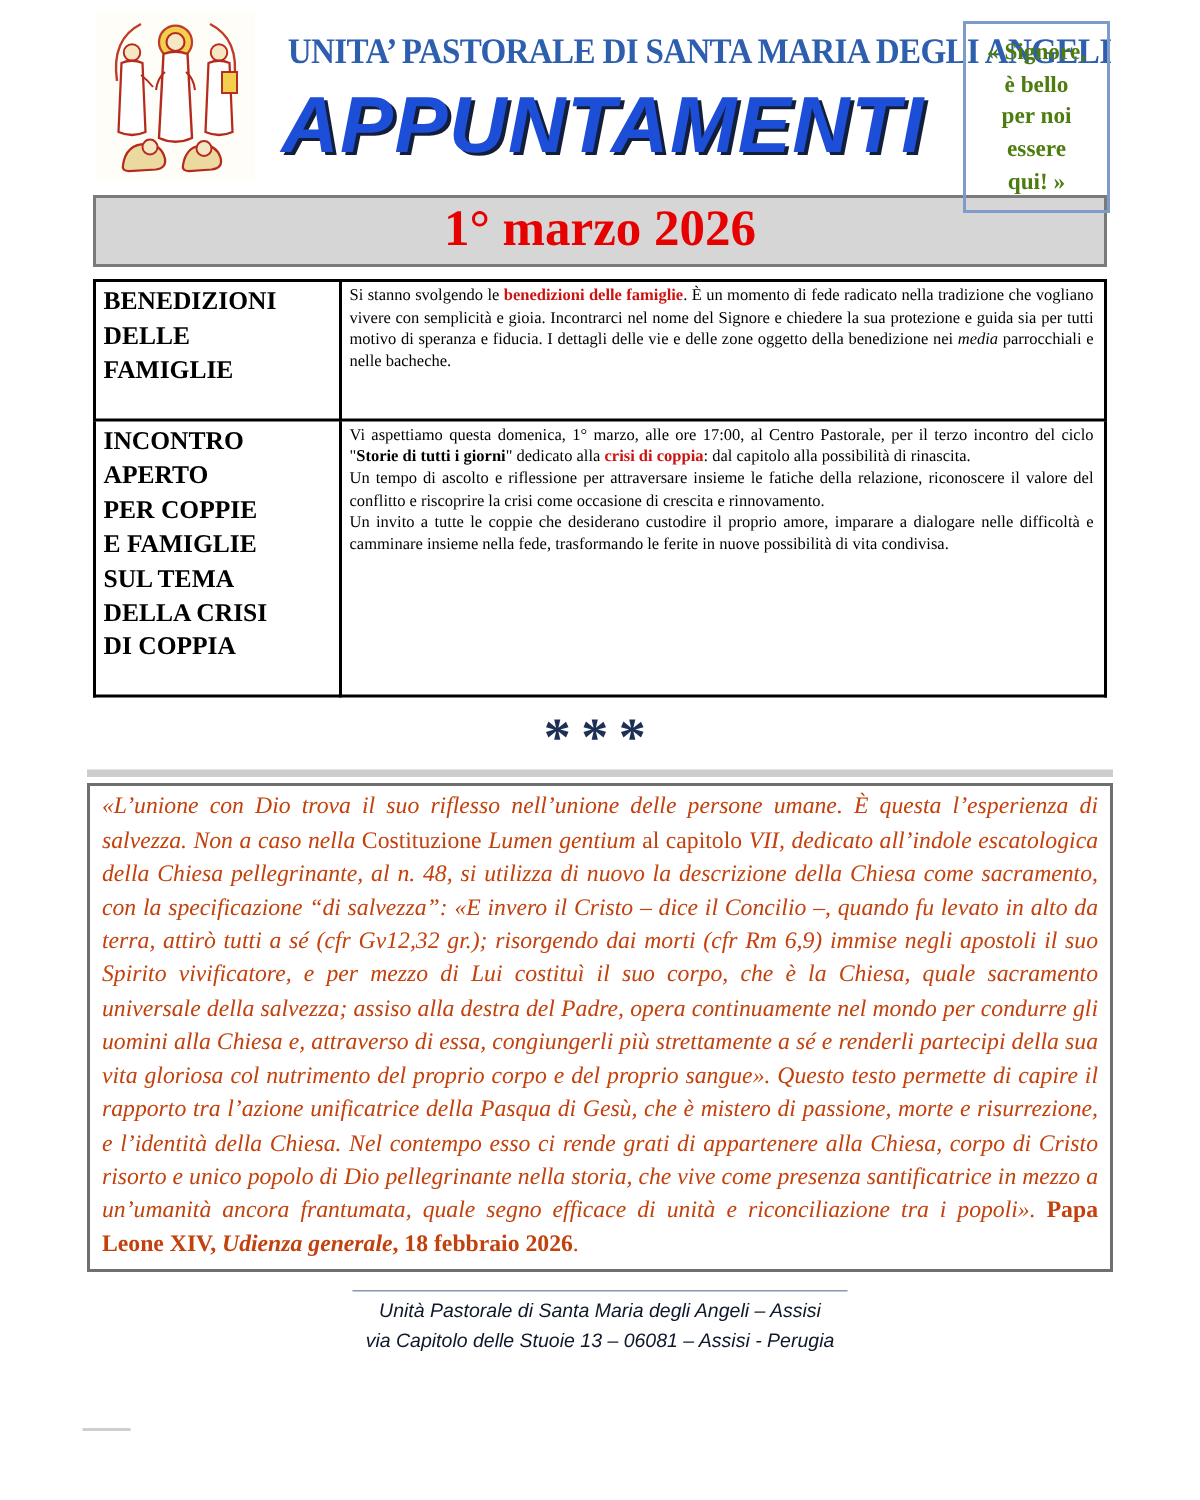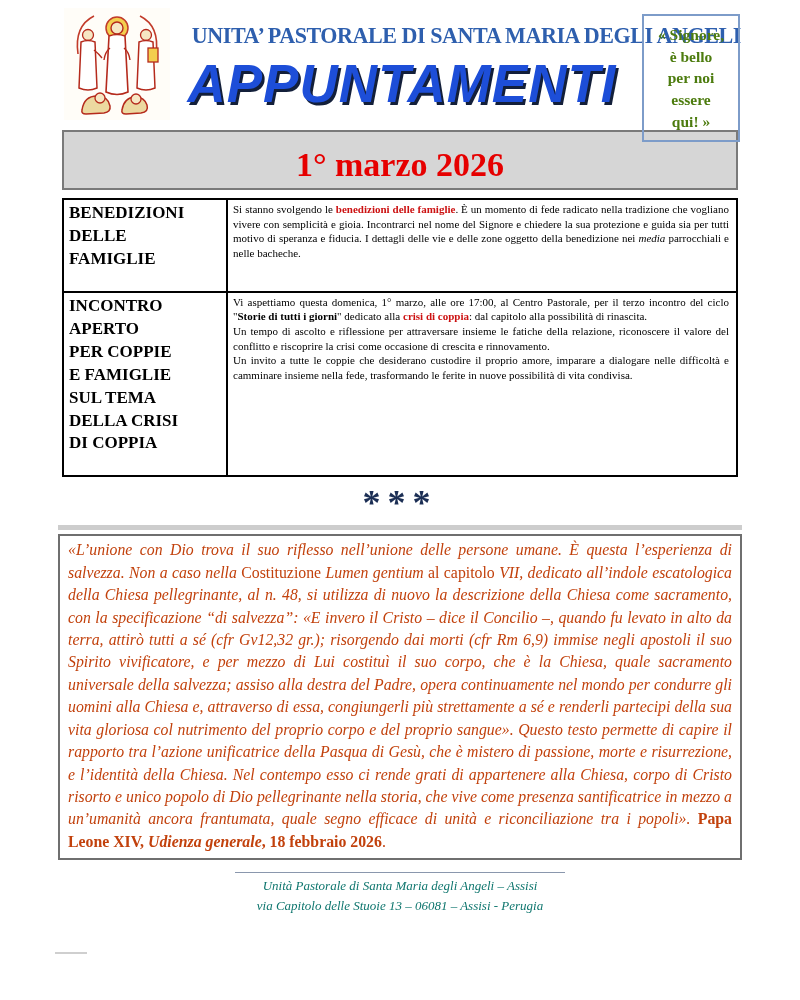--- a/index.html
+++ b/index.html
@@ -26,21 +26,21 @@
   .side-box{
     position:absolute;left:642px;top:14px;width:86px;
     border:2px solid #7d9cc9;padding:8px 4px;text-align:center;
     color:#4d7c0f;font-weight:bold;font-size:15.5px;line-height:1.4;
   }
 
   
   .date-banner{
     margin:2px 62px 0 62px;background:#d6d6d6;border:2px solid #7a7a7a;
     text-align:center;color:#e60000;font-weight:bold;font-size:34px;
-    padding:14px 0 4px 0;
+    padding:2px 0 4px 0;
   }
 
   
   .events{margin:8px 62px 0 62px;border-collapse:collapse;width:676px;table-layout:fixed;}
   .events td{border:2px solid #000;vertical-align:top;padding:2px 7px 20px 5px;}
   .cell-title{width:150px;font-weight:bold;font-size:17px;line-height:1.35;}
   .cell-body{font-size:11px;line-height:1.325;text-align:justify;}
   .cell-body p{margin:0;}
 
   
@@ -62,21 +62,21 @@
   .quote-box{
     margin:4px 58px 0 58px;border:2px solid #6f6f6f;padding:3px 8px 5px 8px;
     font-style:italic;color:#c2410c;font-size:15.8px;line-height:1.42;text-align:justify;
   }
 
   
   .left-dash{position:absolute;left:55px;top:952px;width:32px;height:2px;background:#cfcfcf;}
   .footer{margin-top:12px;text-align:center;}
   .footer-rule{width:330px;margin:0 auto 3px auto;border-top:1.5px solid #8a97ad;}
   .footer-line{
-    font-family:Liberation Serif, serif;font-style:italic;color:#0f766e;
+    font-family:Liberation Sans, sans-serif;font-style:italic;color:#0f172a;
     font-size:13px;line-height:1.5;
   }
 </style>
 </head>
 <body>
 
 <div class="header">
 
   <svg class="logo" viewBox="0 0 106 112" xmlns="http://www.w3.org/2000/svg">
     <rect x="0" y="0" width="106" height="112" fill="#fffdf8"></rect>

